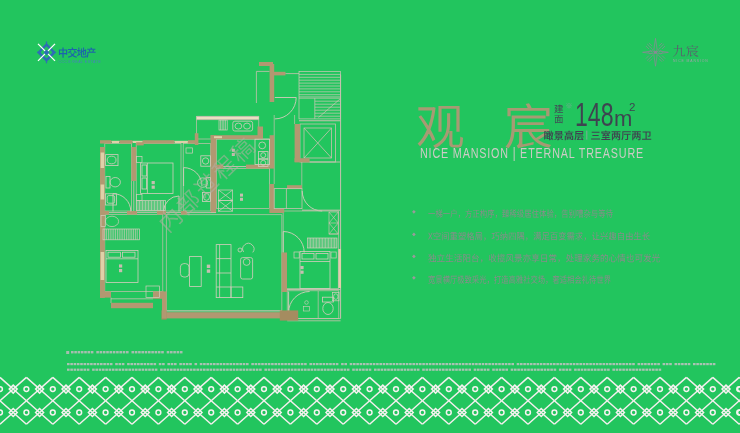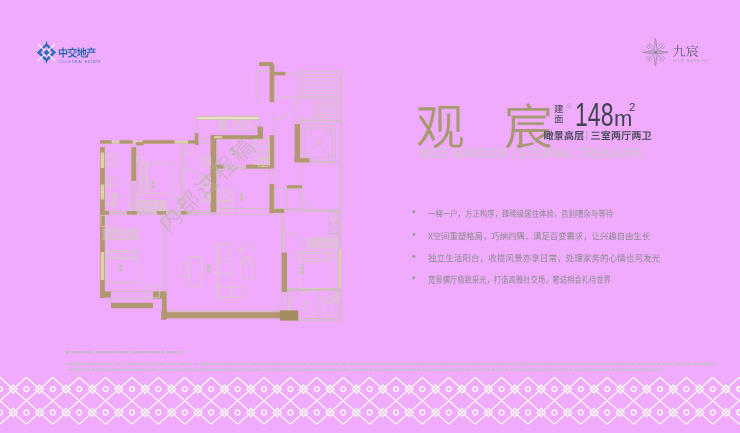--- a/index.html
+++ b/index.html
@@ -1,14 +1,14 @@
 <!DOCTYPE html>
 <html><head><meta charset="utf-8"><style>
 html,body{margin:0;padding:0;background:#ffffff;}
-#page{position:relative;width:740px;height:433px;background:#f0abfc;overflow:hidden;font-family:"Liberation Sans",sans-serif;}
+#page{position:relative;width:740px;height:433px;background:#22c55e;overflow:hidden;font-family:"Liberation Sans",sans-serif;}
 </style></head><body>
 <div id="page">
 <svg width="740" height="433" viewBox="0 0 740 433" style="position:absolute;left:0;top:0">
 <defs>
 <path id="g0" d="M90 87 102 95Q109 88 118 81Q126 73 134 65Q142 57 149 50Q156 43 161 37L148 27Q144 33 137 40Q130 48 123 56Q115 64 106 72Q98 80 90 87ZM93 168H108V129Q108 119 107 109Q106 98 103 87Q99 76 93 65Q87 54 76 44Q66 34 51 24Q50 26 48 28Q46 30 44 32Q42 35 40 36Q55 44 65 53Q74 62 80 72Q86 82 88 92Q91 102 92 111Q93 121 93 129ZM20 134H173V119H35V-16H20ZM166 134H181V4Q181 -4 179 -7Q177 -11 172 -13Q166 -15 157 -15Q148 -16 134 -16Q134 -14 133 -11Q132 -8 131 -5Q130 -3 129 -1Q136 -1 143 -1Q149 -1 154 -1Q159 -1 161 -1Q164 -1 165 0Q166 1 166 4Z"></path>
 <path id="g1" d="M125 157H177V144H139V-16H125ZM174 157H177L179 158L190 151Q184 137 178 121Q171 105 165 91Q178 77 183 65Q187 53 187 43Q187 34 185 27Q183 20 178 17Q176 15 172 14Q169 13 166 13Q162 13 157 13Q153 13 148 13Q148 16 147 20Q146 24 144 27Q149 27 153 26Q157 26 160 26Q162 27 164 27Q166 28 168 29Q171 30 172 35Q173 39 173 44Q173 54 168 65Q164 76 150 90Q154 97 157 106Q160 115 164 123Q167 132 170 139Q172 147 174 153ZM16 144H110V131H16ZM10 90H115V77H10ZM28 126 41 129Q46 121 49 111Q53 102 54 95L41 91Q39 98 36 108Q32 117 28 126ZM87 130 102 126Q99 119 96 111Q93 104 90 97Q86 90 84 84L71 88Q74 93 77 101Q80 108 82 116Q85 123 87 130ZM30 8H98V-5H30ZM22 58H106V-13H91V45H36V-15H22ZM49 165 63 169Q66 163 69 155Q73 147 74 142L60 138Q58 143 56 151Q53 159 49 165Z"></path>
 <path id="g2" d="M16 155 27 163Q33 158 39 152Q45 146 50 140Q55 134 58 129L45 120Q43 125 38 131Q33 137 27 143Q21 150 16 155ZM52 93V20H38V79H10V93ZM45 28Q48 28 51 26Q54 25 58 22Q62 19 67 15Q77 9 90 7Q103 6 120 6Q129 6 138 6Q148 6 158 7Q168 7 177 8Q186 9 193 9Q192 7 191 4Q190 1 189 -2Q188 -5 188 -7Q183 -7 174 -7Q166 -8 156 -8Q146 -8 136 -8Q127 -9 119 -9Q101 -9 88 -7Q74 -4 64 2Q58 6 53 10Q48 14 44 14Q41 14 37 11Q33 7 28 1Q23 -4 18 -11L7 3Q18 14 27 21Q37 28 45 28ZM66 132H187V118H66ZM144 167H159V38Q159 31 157 27Q155 23 149 21Q144 20 135 19Q125 19 111 19Q111 22 109 26Q108 31 106 34Q113 34 120 34Q127 33 132 34Q137 34 139 34Q142 34 143 35Q144 36 144 38ZM76 95 88 102Q93 96 99 89Q104 82 109 75Q114 68 117 63L104 55Q101 60 97 67Q92 74 87 82Q81 89 76 95Z"></path>
 <path id="g3" d="M129 74H144V-6H129ZM85 79H188V66H85ZM76 3H193V-11H76ZM90 42H184V29H90ZM106 147V110H167V147ZM92 160H181V97H92ZM42 151H57V-16H42ZM10 112H82V98H10ZM43 106 53 102Q50 92 45 80Q41 69 36 58Q31 47 25 37Q19 27 13 21Q12 24 10 28Q8 32 6 34Q11 40 17 49Q22 57 27 67Q32 77 36 87Q41 97 43 106ZM72 165 83 154Q73 150 62 147Q50 144 37 141Q25 139 13 137Q13 140 11 143Q10 146 9 149Q20 151 32 153Q44 156 54 159Q65 162 72 165ZM56 86Q58 84 62 80Q66 76 71 72Q75 67 79 63Q83 59 84 58L75 46Q74 49 70 53Q67 58 63 63Q59 68 55 73Q52 77 49 80Z"></path>
 <path id="g4" d="M39 152H53V-16H39ZM10 111H79V96H10ZM39 105 49 101Q46 91 42 80Q38 68 33 57Q29 46 24 36Q19 27 13 20Q12 23 9 27Q7 31 5 34Q10 40 15 48Q20 57 25 66Q29 76 33 86Q37 96 39 105ZM67 165 76 153Q68 150 58 147Q47 144 36 142Q25 140 14 139Q14 142 13 145Q11 148 10 151Q20 153 31 155Q41 157 51 160Q60 163 67 165ZM52 92Q54 91 57 87Q61 83 65 79Q69 74 72 71Q75 67 77 65L67 53Q66 56 63 61Q60 65 57 70Q53 75 50 79Q47 84 45 86ZM76 147H191V134H76ZM104 112V94H161V112ZM91 123H175V83H91ZM78 71H179V59H92V-16H78ZM174 71H188V-2Q188 -7 187 -10Q186 -12 182 -14Q179 -15 173 -16Q168 -16 160 -16Q159 -13 158 -10Q157 -7 156 -4Q161 -4 165 -4Q170 -4 171 -4Q174 -4 174 -2ZM118 165 132 169Q135 163 138 156Q142 149 143 143L128 139Q127 144 124 152Q121 159 118 165ZM117 36V17H149V36ZM106 47H160V6H106Z"></path>
 <path id="g5" d="M18 134H182V36H160V113H40V35H18ZM29 67H172V46H29ZM88 169H111V-17H88Z"></path>

